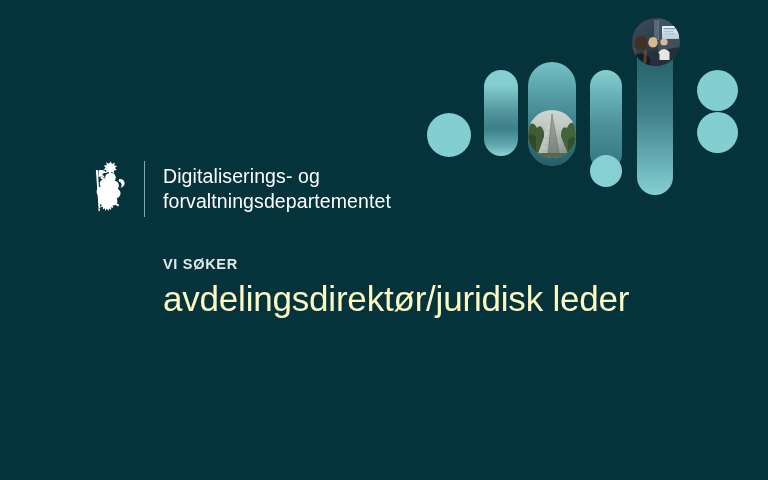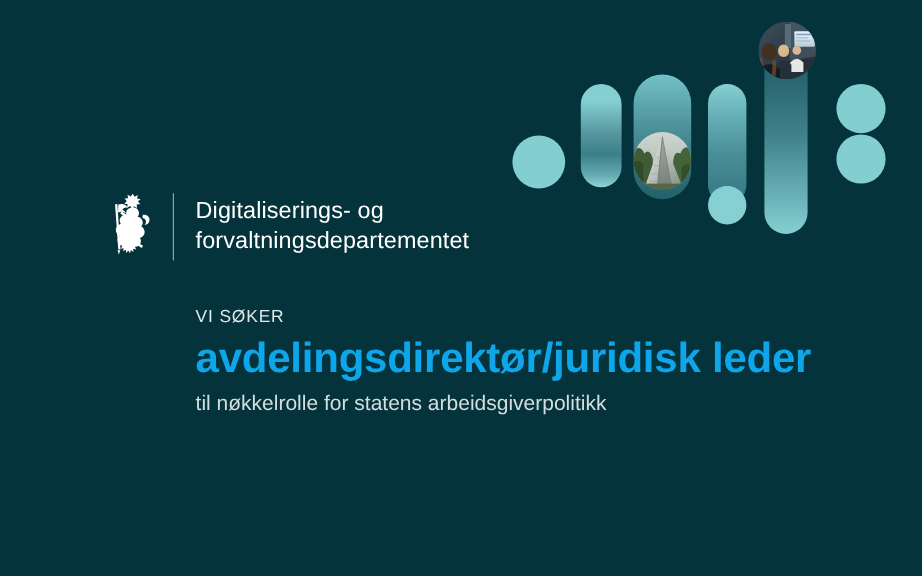--- a/index.html
+++ b/index.html
@@ -162,28 +162,28 @@
   .headline-block {
     position: absolute;
     left: 163px;
     top: 256px;
     width: 560px;
   }
   .eyebrow {
     color: #dfe8e9;
     font-size: 14.5px;
     letter-spacing: 0.7px;
-    font-weight: 400;
+    font-weight: 700;
     margin: 0 0 6px 0;
   }
   .headline {
-    color: #0ea5e9;
+    color: #fef9c3;
     font-size: 35px;
     line-height: 42px;
-    font-weight: 700;
+    font-weight: 400;
     letter-spacing: -0.2px;
     margin: 0 0 4px 0;
     white-space: nowrap;
   }
   .subline {
     color: #d2dedf;
     font-size: 17.5px;
     line-height: 24px;
     font-weight: 400;
     margin: 0;
@@ -330,16 +330,15 @@
 
     <div class="logo-divider"></div>
 
     <div class="logo-text">Digitaliserings- og
 forvaltningsdepartementet</div>
   </div>
 
   <div class="headline-block">
     <p class="eyebrow">VI SØKER</p>
     <h1 class="headline">avdelingsdirektør/juridisk leder</h1>
-    <p class="subline">til nøkkelrolle for statens arbeidsgiverpolitikk</p>
   </div>
 
 </div>
 
 </body></html>

